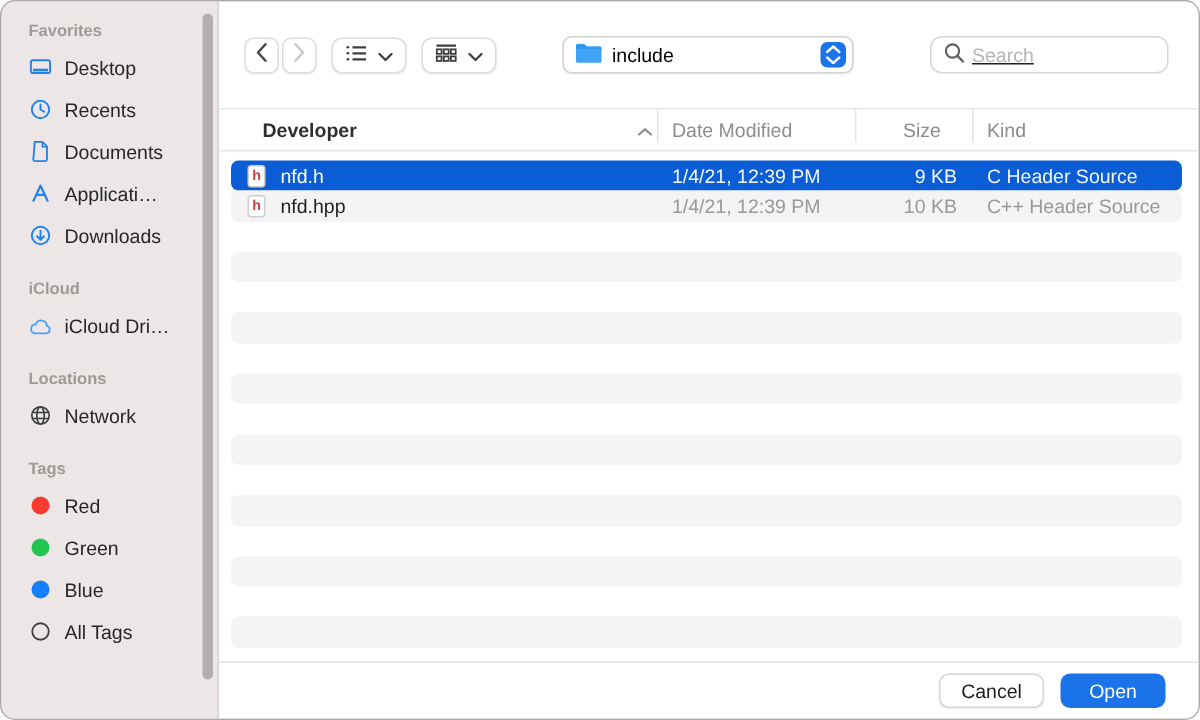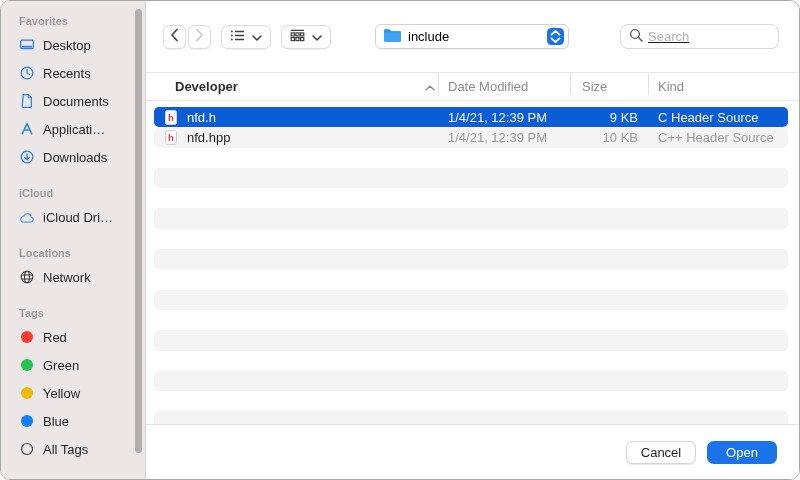--- a/index.html
+++ b/index.html
@@ -46,42 +46,42 @@
                       font-family:inherit; color:#1f1f1f; background:transparent; }
   .search-box input::placeholder { color:#b4b4b4; }
 
   
   .list-header { height:28px; flex-shrink:0; position:relative; border-bottom:1px solid #e7e7e7;
                  font-size:13px; color:#8c8c8c; }
   .list-header span { position:absolute; top:0; line-height:27px; }
   .h-name { left:29px; color:#2e2e2e; font-weight:700; }
   .h-caret { left:279px; top:1px; }
   .h-date { left:302px; }
-  .h-size { left:436px; }
+  .h-size { left:456px; }
   .h-kind { left:512px; }
   .h-div { position:absolute; top:5px; bottom:5px; width:1px; background:#e3e3e3; }
 
   
   .file-list { flex:1; padding-top:6px; overflow:hidden; }
   .frow { height:20.3px; margin-left:8px; width:634px; border-radius:5px;
           display:flex; align-items:center; padding-left:11px; }
   .frow.stripe { background:#f4f4f4; }
   .frow.selected { background:#0b5dd6; }
   .c-icn { width:16px; margin-right:6px; display:flex; align-items:center; }
   .file-icon { width:12px; height:15px; background:#fff; border:1px solid #cfcfcf; border-radius:2.5px;
                color:#e0383e; font-weight:700; font-size:9.5px; line-height:13px; text-align:center; }
   .c-name { width:261px; color:#1f1f1f; white-space:nowrap; overflow:hidden; }
   .c-date { width:134px; color:#98989d; }
   .c-size { width:56px; text-align:right; color:#98989d; }
   .c-kind { margin-left:20px; color:#98989d; white-space:nowrap; }
   .selected .c-name { color:#fff; font-weight:500; }
   .selected .c-date, .selected .c-size, .selected .c-kind { color:rgba(255,255,255,.95); }
 
   
-  .footer { height:55px; flex-shrink:0; border-top:1px solid #e2e2e2; display:flex;
+  .footer { height:38px; flex-shrink:0; border-top:1px solid #e2e2e2; display:flex;
             justify-content:flex-end; align-items:center; gap:11px; padding-right:22px; }
   .btn { height:23px; min-width:70px; border-radius:6.5px; font-size:13px; font-family:inherit;
          display:flex; align-items:center; justify-content:center; cursor:pointer; padding:0 12px; }
   .btn-cancel { background:#fff; border:1px solid #d4d4d4; color:#1d1d1f;
                 box-shadow:0 0.5px 1px rgba(0,0,0,.08); }
   .btn-open { background:#1a73e8; border:none; color:#ffffff; }
 </style>
 </head>
 <body>
 
@@ -168,26 +168,20 @@
             <span class="icn">
               <span class="tag-dot" style="background: rgb(252, 59, 48);"></span>
             </span>
             <span>Red</span>
           </div>
           <div class="sidebar-item">
             <span class="icn">
               <span class="tag-dot" style="background: rgb(35, 197, 82);"></span>
             </span>
             <span>Green</span>
-          </div>
-          <div class="sidebar-item">
-            <span class="icn">
-              <span class="tag-dot" style="background: rgb(238, 187, 12);"></span>
-            </span>
-            <span>Yellow</span>
           </div>
           <div class="sidebar-item">
             <span class="icn">
               <span class="tag-dot" style="background: rgb(21, 126, 251);"></span>
             </span>
             <span>Blue</span>
           </div>
           <div class="sidebar-item">
             <span class="icn">
               <svg width="16" height="16" viewBox="0 0 16 16">

